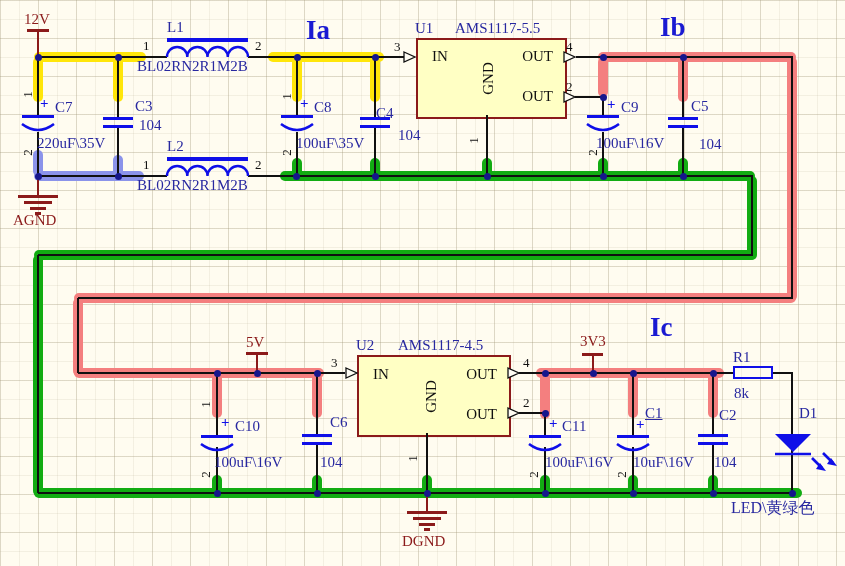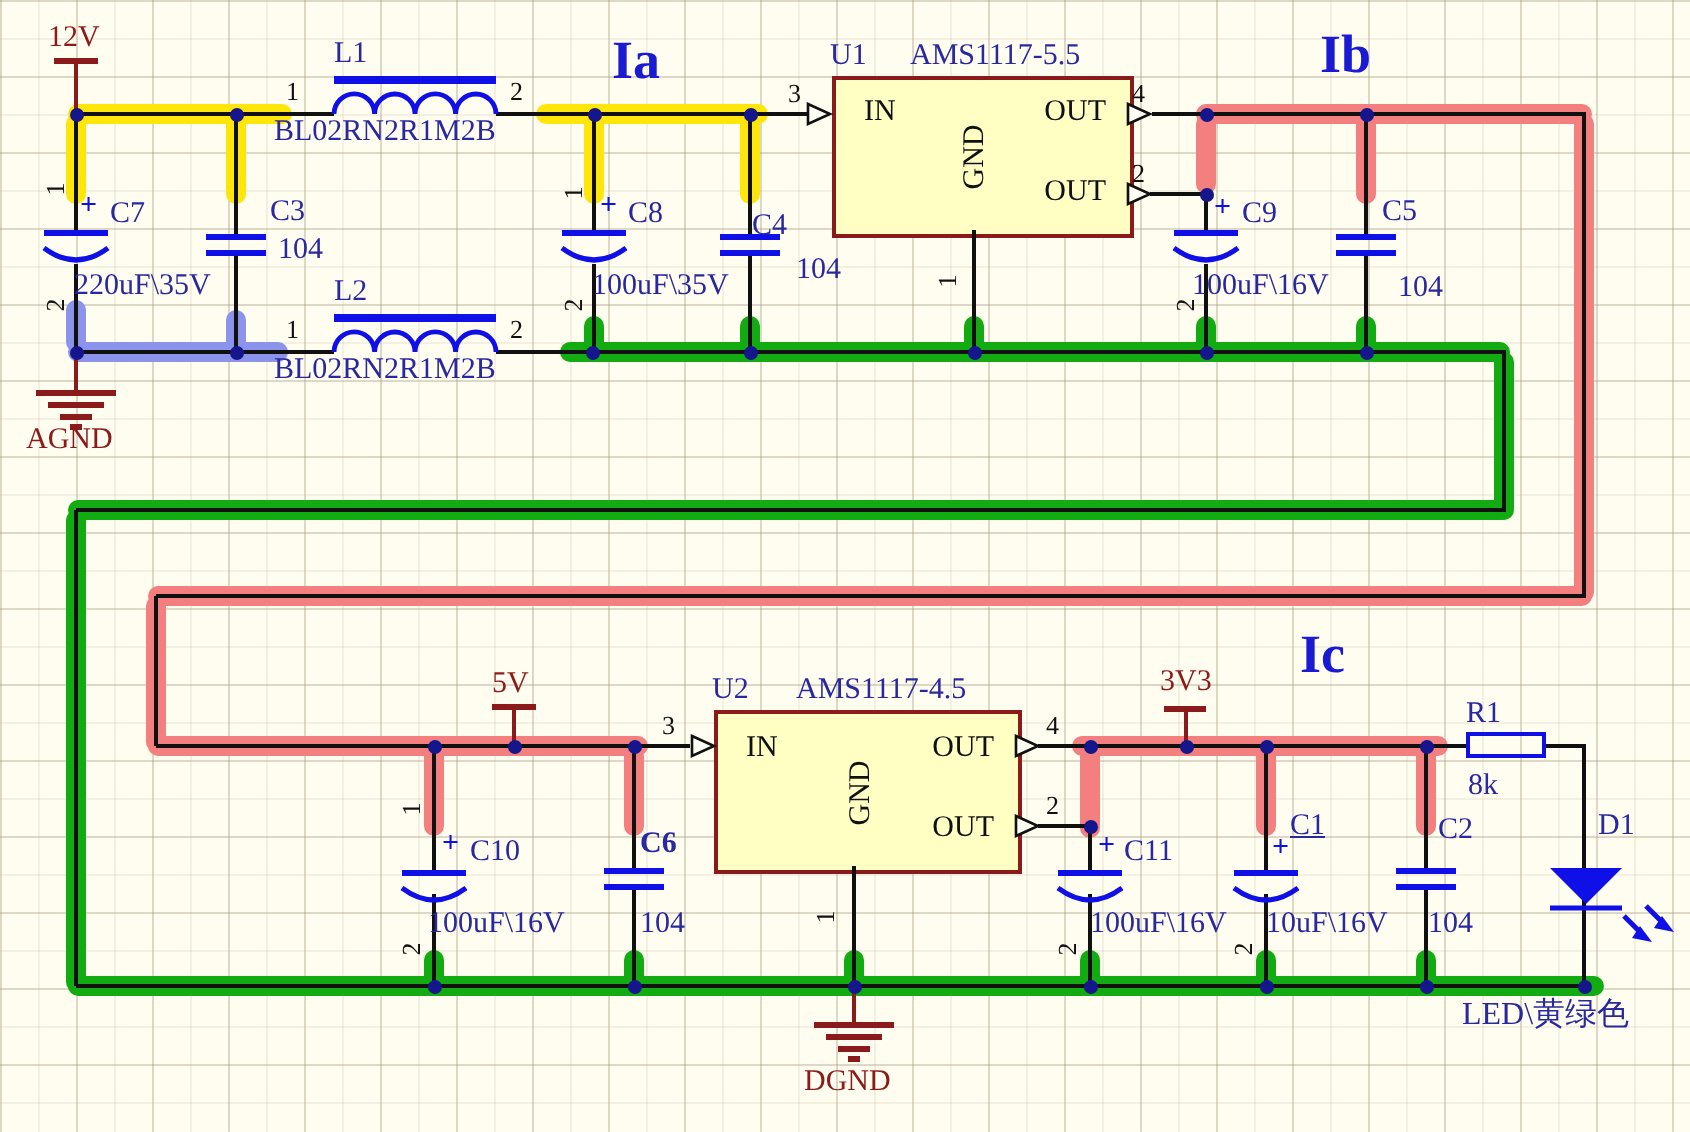--- a/index.html
+++ b/index.html
@@ -269,21 +269,21 @@
 
   <span class="t tblue" style="left:691px;top:99px;">C5</span>
   <span class="t tblue" style="left:699px;top:137px;">104</span>
 
   <span class="t tsym" style="left:221px;top:415px;">+</span>
   <span class="t tblue" style="left:235px;top:419px;">C10</span>
   <span class="t tblue" style="left:214px;top:455px;">100uF\16V</span>
   <span class="t pn rot" style="left:202px;top:398px;">1</span>
   <span class="t pn rot" style="left:202px;top:468px;">2</span>
 
-  <span class="t tblue" style="left:320px;top:415px;font-weight:bold;">C6</span>
+  <span class="t tblue" style="left:330px;top:415px;">C6</span>
   <span class="t tblue" style="left:320px;top:455px;">104</span>
 
   <span class="t tsym" style="left:549px;top:416px;">+</span>
   <span class="t tblue" style="left:562px;top:419px;">C11</span>
   <span class="t tblue" style="left:545px;top:455px;">100uF\16V</span>
   <span class="t pn rot" style="left:530px;top:468px;">2</span>
 
   <span class="t tsym" style="left:636px;top:417px;">+</span>
   <span class="t tblue" style="left:645px;top:406px;text-decoration:underline;">C1</span>
   <span class="t tblue" style="left:633px;top:455px;">10uF\16V</span>

